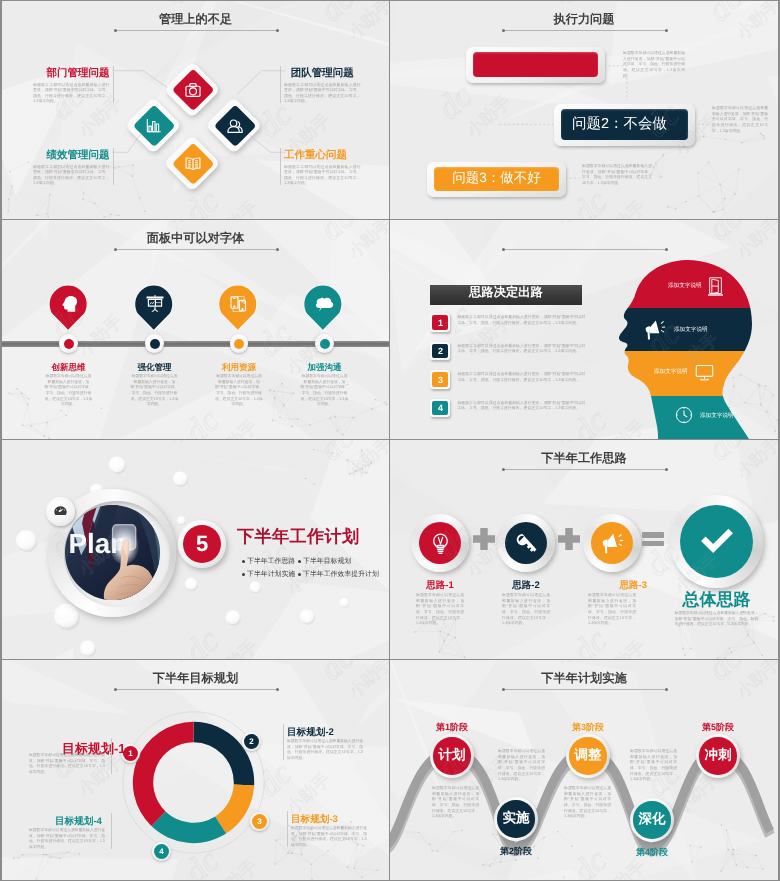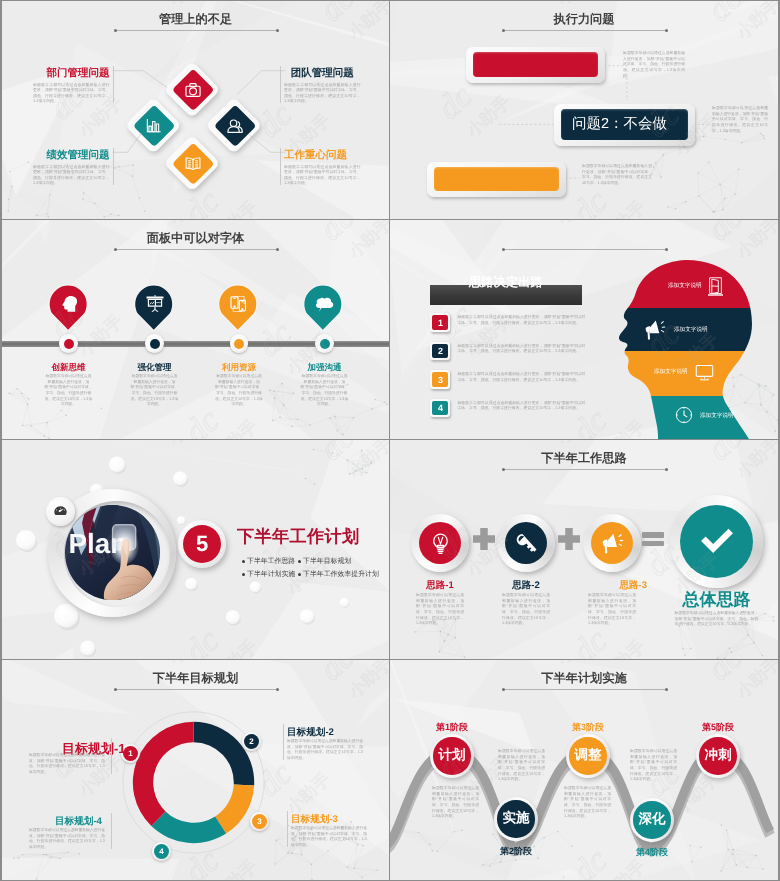--- a/index.html
+++ b/index.html
@@ -355,20 +355,21 @@
           <path d="M176,178 L190,178"></path>
         </g>
       </svg>
       <div class="abs" style="left:76px;top:46px;width:139px;height:36px;background:linear-gradient(160deg,#fdfdfd,#f0f0f0 55%,#dcdcdc);border-radius:7px;box-shadow:1px 2px 3px rgba(120,120,120,.45)"></div>
       <div class="abs" style="left:83px;top:51px;width:125px;height:25px;background:#C8102E;border-radius:4px;box-shadow:inset 0 1px 2px rgba(255,255,255,.25)"></div>
       <div class="abs" style="left:164px;top:103px;width:141px;height:42px;background:linear-gradient(160deg,#fdfdfd,#f0f0f0 55%,#dcdcdc);border-radius:7px;box-shadow:1px 2px 3px rgba(120,120,120,.45)"></div>
       <div class="abs" style="left:171px;top:108px;width:127px;height:31px;background:#0D2B3E;border-radius:4px;box-shadow:inset 0 1px 2px rgba(255,255,255,.25)"></div>
       <div class="abs hd" style="left:171px;top:108px;width:117px;height:31px;color:#fff;font-size:14.5px;display:flex;align-items:center;justify-content:center;font-weight:normal">问题2：不会做</div>
       <div class="abs" style="left:37px;top:161px;width:139px;height:35px;background:linear-gradient(160deg,#fdfdfd,#f0f0f0 55%,#dcdcdc);border-radius:7px;box-shadow:1px 2px 3px rgba(120,120,120,.45)"></div>
       <div class="abs" style="left:44px;top:166px;width:125px;height:24px;background:#F59A1E;border-radius:4px;box-shadow:inset 0 1px 2px rgba(255,255,255,.25)"></div>
+      <div class="abs hd" style="left:44px;top:166px;width:125px;height:24px;color:#fff;font-size:13.5px;display:flex;align-items:center;justify-content:center;font-weight:normal">问题3：做不好</div>
       <div class="btxt abs" style="left:233.0px;top:50.0px;width:62.0px;font-size:3.8px;text-align:justify;line-height:1.50">标题数字等都可以通过点选和重新输入进行更改，顶部“开始”面板中可以对字体、字号、颜色、行距等进行修改。建议正文10号字，1.3倍字间距。</div>
       <div class="btxt abs" style="left:322.0px;top:105.0px;width:56.0px;font-size:3.8px;text-align:justify;line-height:1.50">标题数字等都可以通过点选和重新输入进行更改，顶部“开始”面板中可以对字体、字号、颜色、行距等进行修改。建议正文10号字，1.3倍字间距。</div>
       <div class="btxt abs" style="left:192.0px;top:163.0px;width:70.0px;font-size:3.8px;text-align:justify;line-height:1.50">标题数字等都可以通过点选和重新输入进行更改，顶部“开始”面板中可以对字体、字号、颜色、行距等进行修改。建议正文10号字，1.3倍字间距。</div>
       <svg class="bgsvg" viewBox="0 0 388 218">
         <g transform="translate(150,-12) rotate(-42)" opacity=".13">
           <text x="0" y="0" font-family="Liberation Serif, serif" font-size="34" font-style="italic" fill="none" stroke="#9d9d9d" stroke-width=".9">dc</text>
           <text x="6" y="28" font-family="Liberation Sans, sans-serif" font-size="17" fill="none" stroke="#a3a3a3" stroke-width=".8">小助手</text>
         </g>
         <g transform="translate(330,22) rotate(-42)" opacity=".13">
           <text x="0" y="0" font-family="Liberation Serif, serif" font-size="34" font-style="italic" fill="none" stroke="#9d9d9d" stroke-width=".9">dc</text>
@@ -686,21 +687,21 @@
           <circle cx="16.8" cy="2.6" r=".75" fill="#8d96a1" opacity=".4"></circle>
           <circle cx="77.9" cy="16.2" r=".75" fill="#8d96a1" opacity=".4"></circle>
           <circle cx="70.2" cy="14.4" r=".75" fill="#8d96a1" opacity=".4"></circle>
           <circle cx="87.2" cy="61.7" r=".75" fill="#8d96a1" opacity=".4"></circle>
         </g>
       </svg>
       <div class="ttlbar" style="left:115px;top:29px;width:160px"></div>
       <div class="ttldot" style="left:112px;top:28px"></div>
       <div class="ttldot" style="left:275px;top:28px"></div>
       <div class="abs" style="left:39.7px;top:65px;width:152.5px;height:19.7px;background:linear-gradient(180deg,#4e4e4e,#3a3a3a 52%,#2e2e2e)"></div>
-      <div class="abs hd" style="left:39.7px;top:55px;width:152.5px;height:15px;display:flex;align-items:center;justify-content:center;color:#fff;font-size:12.3px">思路决定出路</div>
+      <div class="abs hd" style="left:39.7px;top:65px;width:152.5px;height:15px;display:flex;align-items:center;justify-content:center;color:#fff;font-size:12.3px">思路决定出路</div>
       <div class="abs" style="left:40.4px;top:93.3px;width:20px;height:18.6px;background:#fafafa;border-radius:3px;box-shadow:1px 1.5px 2px rgba(120,120,120,.45)"></div>
       <div class="abs" style="left:42.4px;top:95.3px;width:16px;height:14.6px;background:#C8102E;border-radius:2px"></div>
       <div class="abs hd" style="left:42.4px;top:95.3px;width:16px;height:14.6px;display:flex;align-items:center;justify-content:center;color:#fff;font-size:9px">1</div>
       <div class="btxt abs" style="left:67.4px;top:94.3px;width:127.7px;font-size:3.9px;text-align:justify;line-height:1.45">标题数字等都可以通过点选和重新输入进行更改，顶部“开始”面板中可以对字体、字号、颜色、行距等进行修改。建议正文10号字，1.3倍字间距。</div>
       <div class="abs" style="left:40.4px;top:121.8px;width:20px;height:18.6px;background:#fafafa;border-radius:3px;box-shadow:1px 1.5px 2px rgba(120,120,120,.45)"></div>
       <div class="abs" style="left:42.4px;top:123.8px;width:16px;height:14.6px;background:#0D2B3E;border-radius:2px"></div>
       <div class="abs hd" style="left:42.4px;top:123.8px;width:16px;height:14.6px;display:flex;align-items:center;justify-content:center;color:#fff;font-size:9px">2</div>
       <div class="btxt abs" style="left:67.4px;top:122.8px;width:127.7px;font-size:3.9px;text-align:justify;line-height:1.45">标题数字等都可以通过点选和重新输入进行更改，顶部“开始”面板中可以对字体、字号、颜色、行距等进行修改。建议正文10号字，1.3倍字间距。</div>
       <div class="abs" style="left:40.4px;top:150.3px;width:20px;height:18.6px;background:#fafafa;border-radius:3px;box-shadow:1px 1.5px 2px rgba(120,120,120,.45)"></div>
       <div class="abs" style="left:42.4px;top:152.3px;width:16px;height:14.6px;background:#F59A1E;border-radius:2px"></div>

